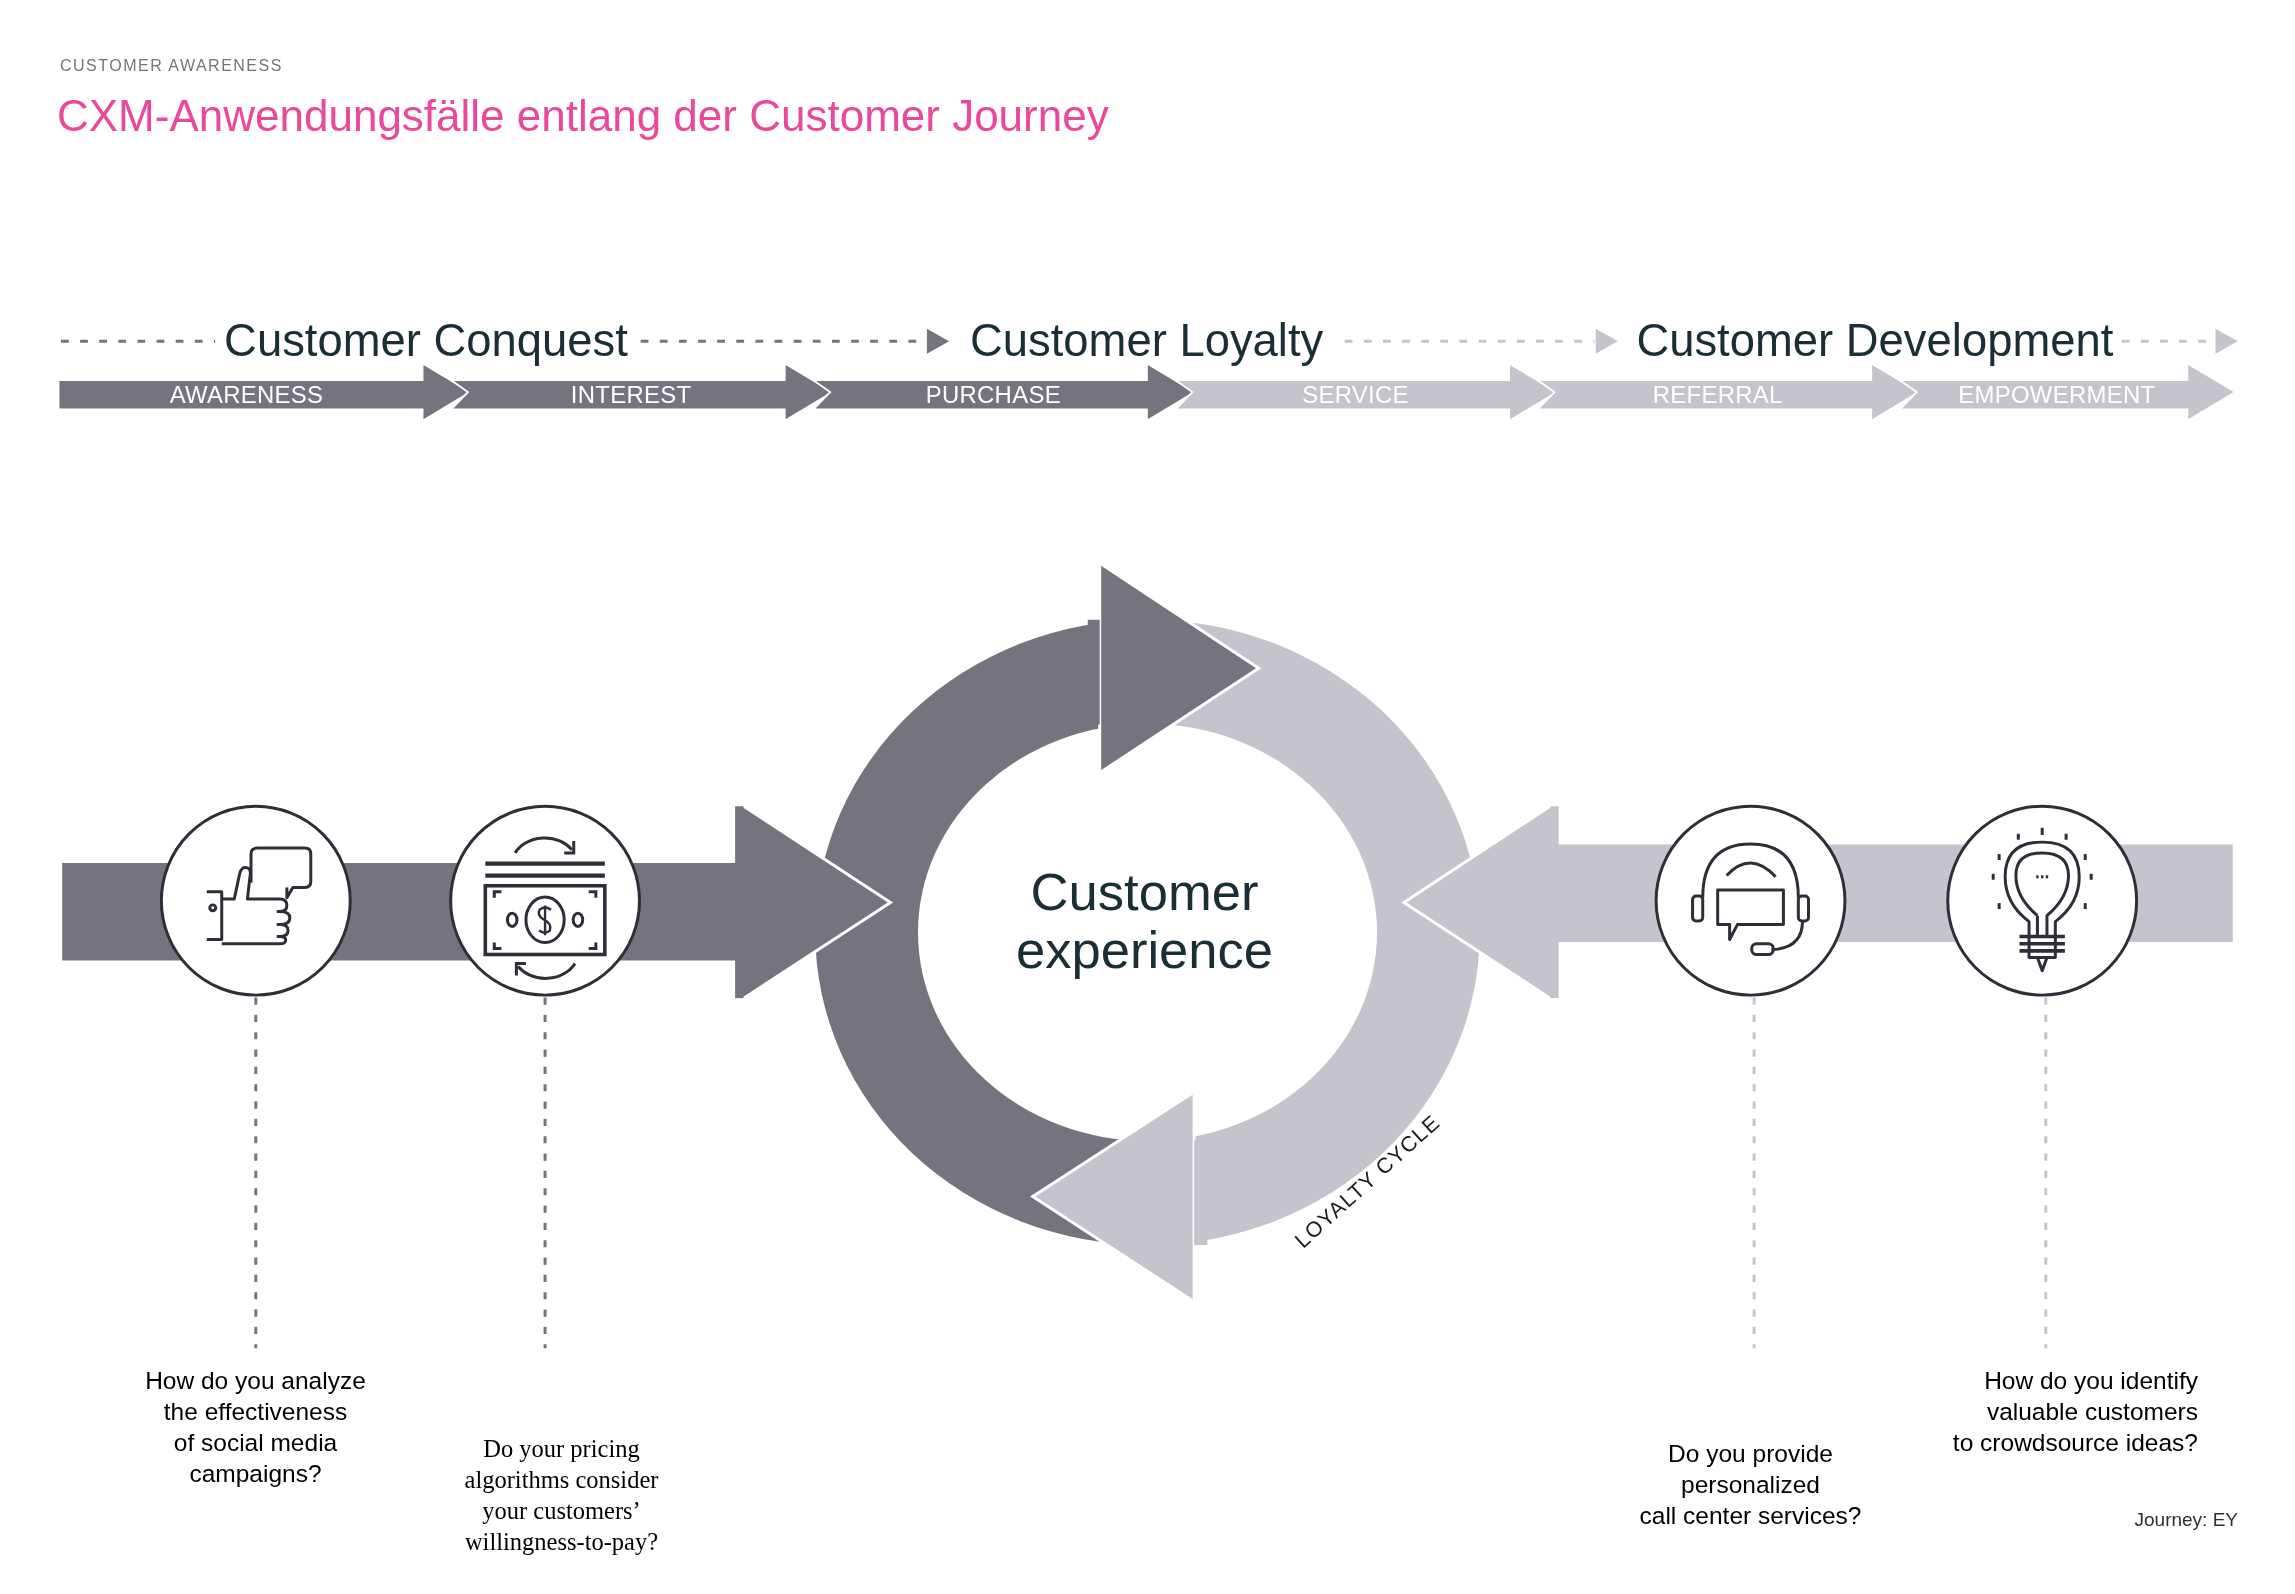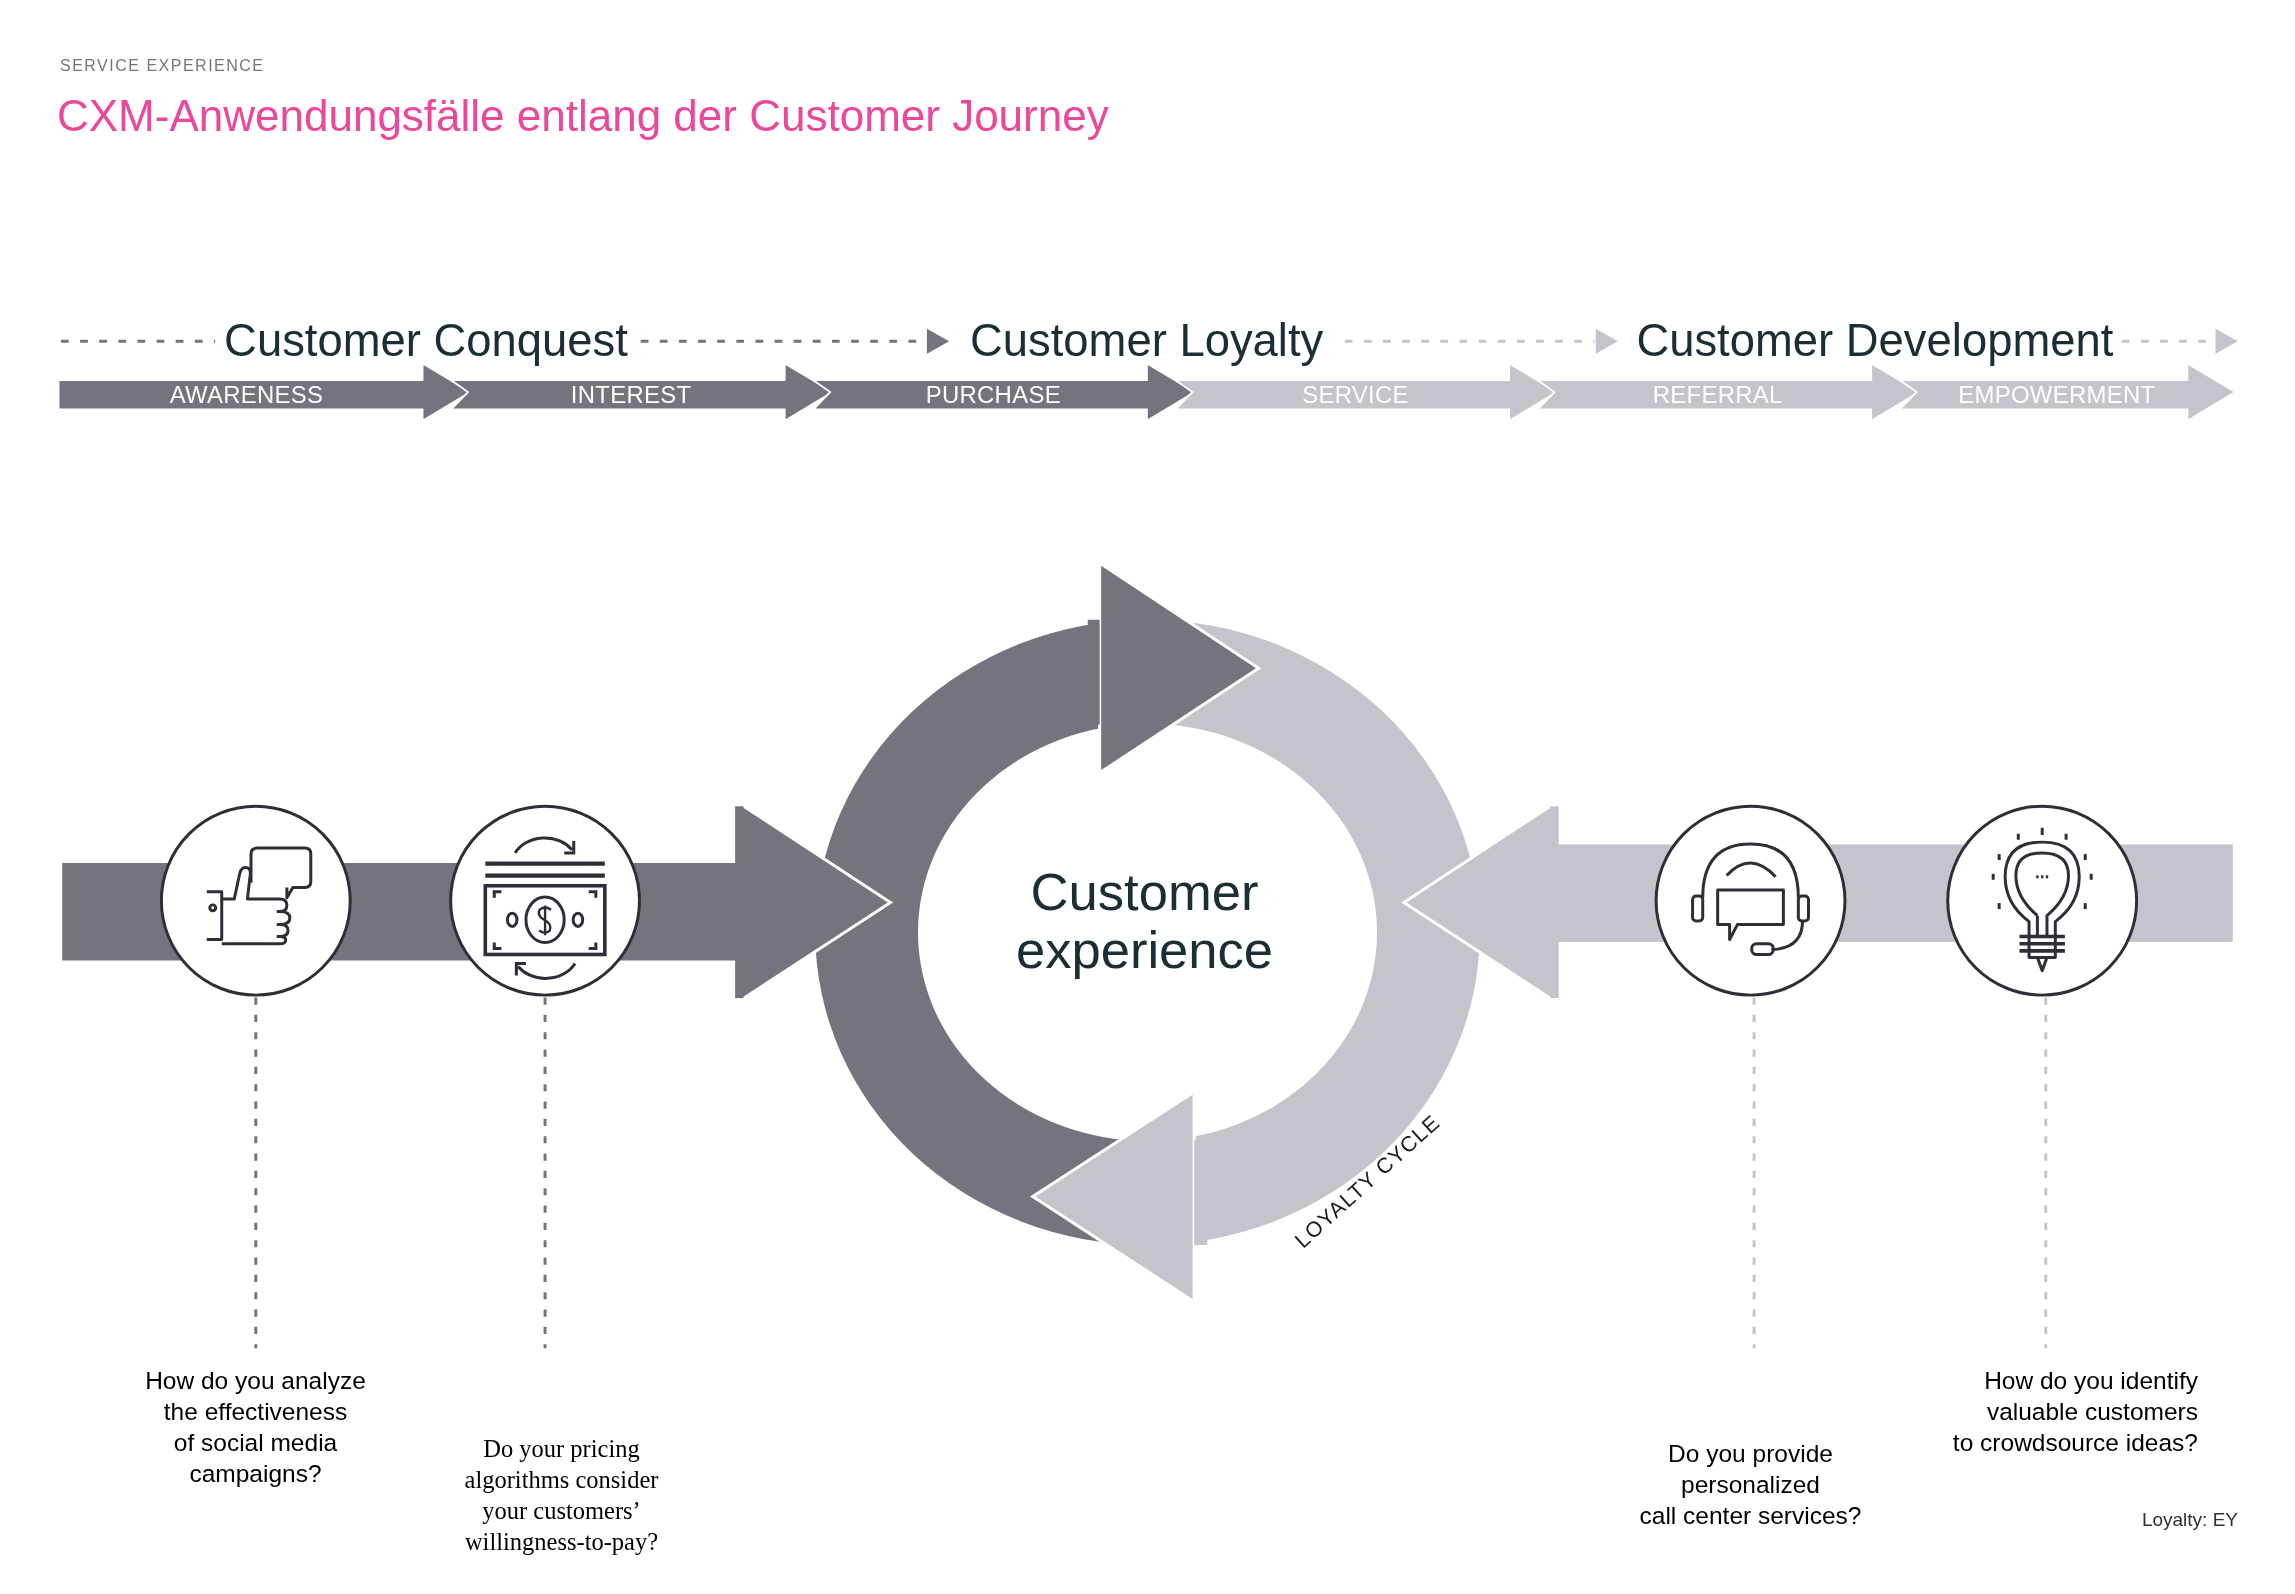--- a/index.html
+++ b/index.html
@@ -12,21 +12,21 @@
   .phase-label { font-size: 76px; fill: #1a2e35; }
   .stage-label { font-size: 40px; fill: #ffffff; letter-spacing: 0.5px; }
   .center-label { font-size: 88px; fill: #1a2e35; }
   .cycle-label { font-size: 36px; fill: #1a1a1a; letter-spacing: 2px; }
   .question { position: absolute; width: 311px; text-align: center; font-size: 24.5px; line-height: 31px; color: #000000; white-space: pre-line; }
   .source { right: 57px; top: 1509px; font-size: 19px; color: #2e2e38; white-space: nowrap; }
 </style>
 </head>
 <body>
 
-<div class="abs eyebrow">SERVICE EXPERIENCE</div>
+<div class="abs eyebrow">CUSTOMER AWARENESS</div>
 <div class="abs title">CXM-Anwendungsfälle entlang der Customer Journey</div>
 
 <svg id="diagram" width="2295" height="1594" viewBox="0 0 3840 2667">
 
   <g>
     <line x1="102" y1="571" x2="360" y2="571" stroke="#74747f" stroke-width="5" stroke-dasharray="13 19"></line>
     <text class="phase-label" x="375" y="596">Customer Conquest</text>
     <line x1="1072" y1="571" x2="1548" y2="571" stroke="#74747f" stroke-width="5" stroke-dasharray="13 19"></line>
     <polygon points="1551,550 1588,571 1551,592" fill="#74747f"></polygon>
     <text class="phase-label" x="1623" y="596">Customer Loyalty</text>
@@ -168,14 +168,14 @@
 algorithms consider
 your customers’
 willingness-to-pay?</div>
 <div class="question" style="left:1595px; top:1438px;">Do you provide
 personalized
 call center services?</div>
 <div class="question" style="left:1887px; top:1365px;text-align:right;">How do you identify
 valuable customers
 to crowdsource ideas?</div>
 
-<div class="abs source">Loyalty: EY</div>
+<div class="abs source">Journey: EY</div>
 
 
 </body></html>

